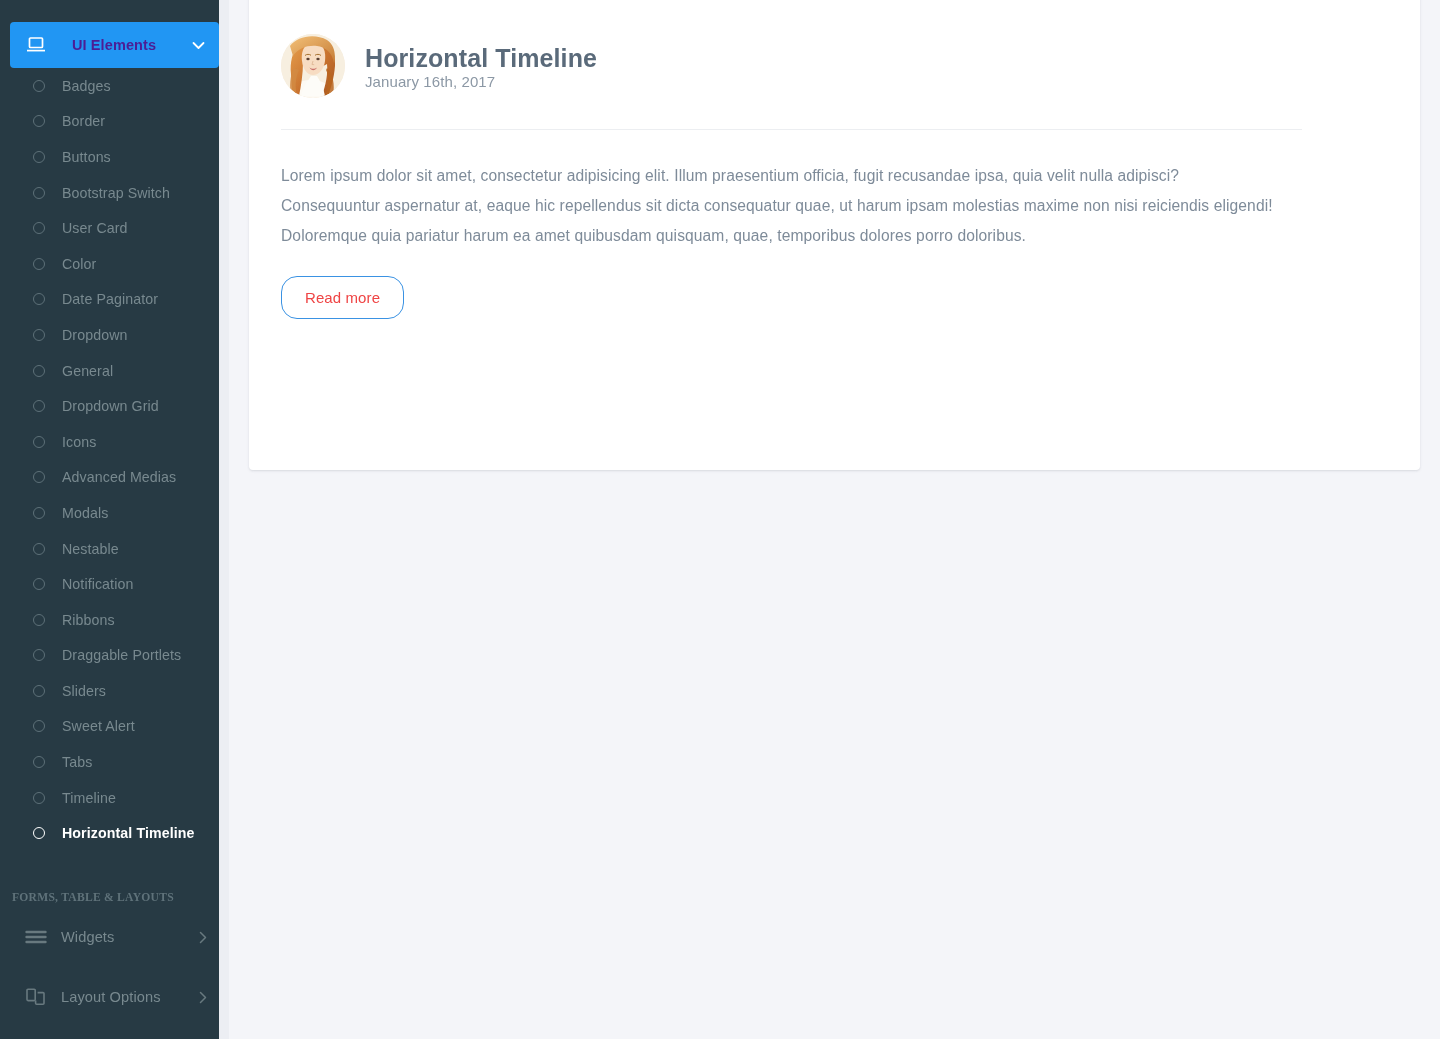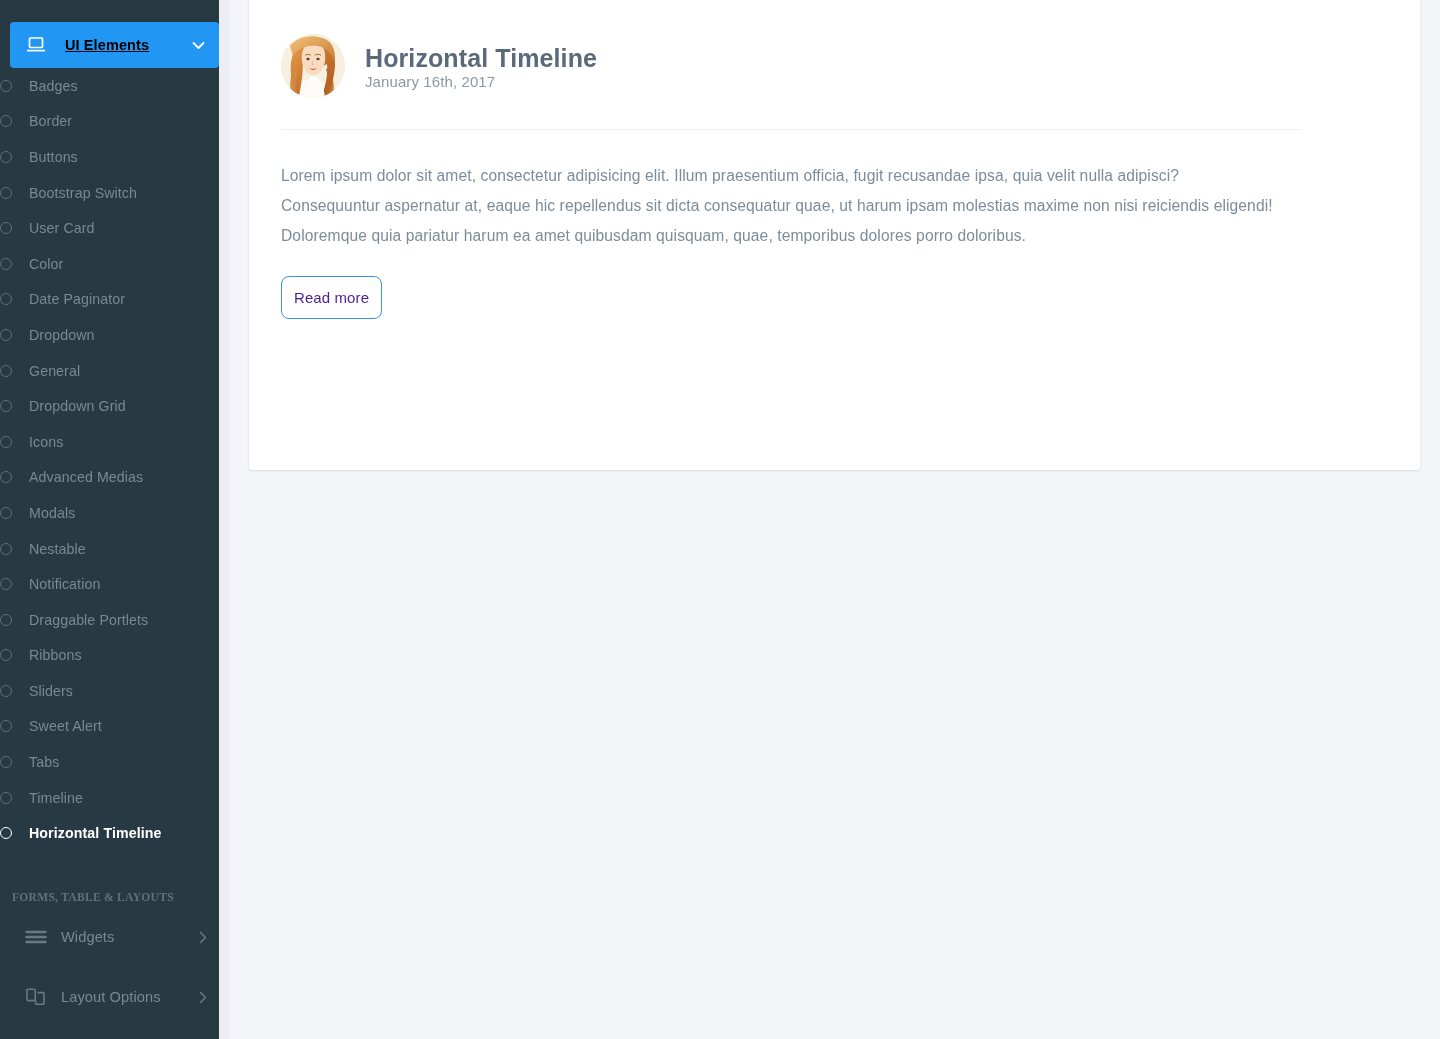--- a/index.html
+++ b/index.html
@@ -56,43 +56,43 @@
   }
   .nav-parent-active .p-icon {
     width: 24px;
     display: flex;
     align-items: center;
     justify-content: center;
     color: #ffffff;
   }
   .nav-parent-active .p-label {
     flex: 1;
-    margin-left: 17px;
-    color: #000000;
+    margin-left: 24px;
+    color: #4c1d95;
     font-size: 14.5px;
     font-weight: 600;
     letter-spacing: 0.1px;
-    text-decoration: underline;
   }
   .nav-parent-active .p-caret {
     color: #ffffff;
     display: flex;
     align-items: center;
   }
 
   
   .nav-sub {
     list-style: none;
     padding: 0;
     margin: 0;
   }
   .nav-sub-item {
     height: 35.6px;
     display: flex;
     align-items: center;
+    padding-left: 33px;
     cursor: pointer;
   }
   .nav-sub-item .dot {
     width: 12px;
     height: 12px;
     border-radius: 50%;
     border: 1.4px solid #5d7078;
     flex: 0 0 12px;
   }
   .nav-sub-item .sub-label {
@@ -221,25 +221,25 @@
     font-size: 15.6px;
     line-height: 1.93;
     color: #7e8b99;
     letter-spacing: 0.1px;
     max-width: 1000px;
   }
 
   .read-more {
     display: inline-block;
     margin-top: 25px;
-    padding: 12px 12px;
+    padding: 12px 23px;
     border: 1px solid #3a92e3;
-    border-radius: 8px;
+    border-radius: 16px;
     background: #ffffff;
-    color: #4c1d95;
+    color: #ef4444;
     font-size: 15px;
     font-family: "Liberation Sans", sans-serif;
     cursor: pointer;
     letter-spacing: 0.1px;
   }
 </style>
 </head>
 <body>
 
 <div class="app">
@@ -318,25 +318,25 @@
           <li class="nav-sub-item">
             <span class="dot"></span>
             <span class="sub-label">Nestable</span>
           </li>
           <li class="nav-sub-item">
             <span class="dot"></span>
             <span class="sub-label">Notification</span>
           </li>
           <li class="nav-sub-item">
             <span class="dot"></span>
+            <span class="sub-label">Ribbons</span>
+          </li>
+          <li class="nav-sub-item">
+            <span class="dot"></span>
             <span class="sub-label">Draggable Portlets</span>
-          </li>
-          <li class="nav-sub-item">
-            <span class="dot"></span>
-            <span class="sub-label">Ribbons</span>
           </li>
           <li class="nav-sub-item">
             <span class="dot"></span>
             <span class="sub-label">Sliders</span>
           </li>
           <li class="nav-sub-item">
             <span class="dot"></span>
             <span class="sub-label">Sweet Alert</span>
           </li>
           <li class="nav-sub-item">

